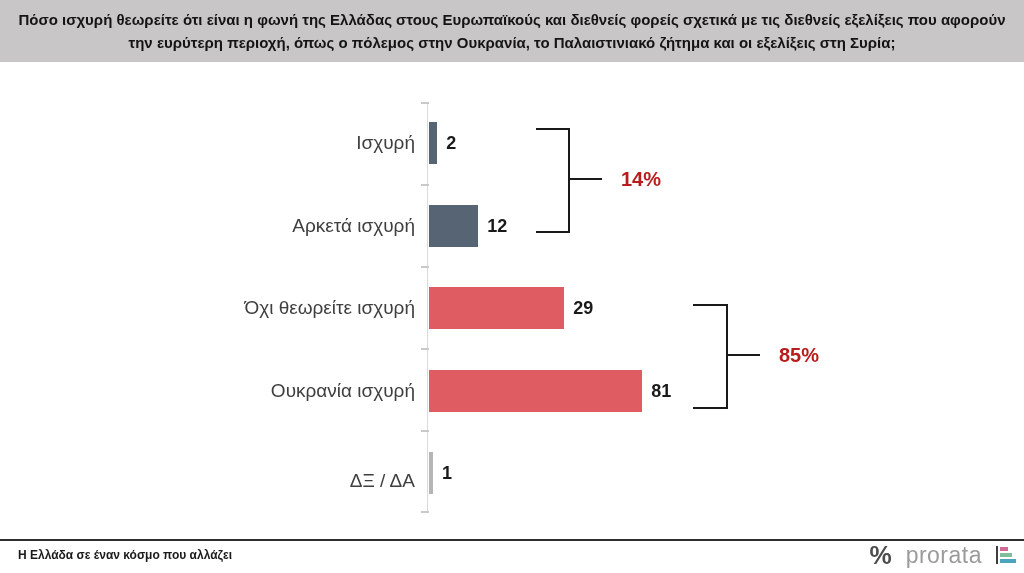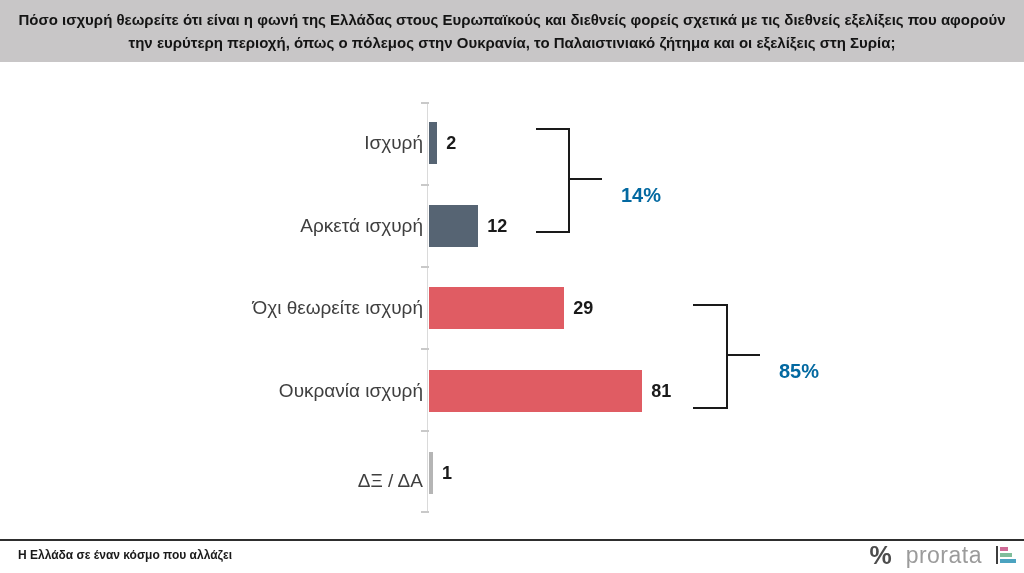--- a/index.html
+++ b/index.html
@@ -15,30 +15,30 @@
   .header .question{
     padding:0 12px;text-align:center;font-size:15px;font-weight:bold;
     color:#141414;line-height:23px;
   }
   
   .chart{position:absolute;left:0;top:67px;width:1024px;height:472px;}
   .axis-line{position:absolute;left:427px;top:36px;width:1px;height:408px;background:#dadada;}
   .tick{position:absolute;left:421px;width:8px;height:2px;background:#c9c9c9;}
   .cat-label{
     position:absolute;left:0;width:415px;height:28px;line-height:28px;
-    text-align:right;font-size:19px;color:#3f3f3f;white-space:nowrap;padding-left:8px;
+    text-align:right;font-size:19px;color:#3f3f3f;white-space:nowrap;
   }
   .bar{position:absolute;left:429px;height:42px;}
   .val-label{
     position:absolute;height:28px;line-height:28px;font-size:18px;
     font-weight:bold;color:#1a1a1a;
   }
   .bracket{position:absolute;border:2px solid #1a1a1a;border-left:none;background:transparent;}
   .bracket-arm{position:absolute;height:2px;background:#1a1a1a;}
-  .bracket-label{position:absolute;font-size:20px;font-weight:bold;color:#0369a1;line-height:24px;margin-top:16px;}
+  .bracket-label{position:absolute;font-size:20px;font-weight:bold;color:#b91c1c;line-height:24px;}
   
   .footer-line{position:absolute;left:0;top:539px;width:1024px;height:2px;background:#2e2e2e;}
   .footer-tagline{
     position:absolute;left:10px;top:548px;font-size:12px;font-weight:bold;color:#1a1a1a;padding-left:8px;
   }
   .logo{
     position:absolute;right:8px;top:541px;height:28px;
     display:flex;align-items:center;gap:14px;
   }
   .logo-percent{font-size:25px;font-weight:bold;color:#4d4d4d;}

